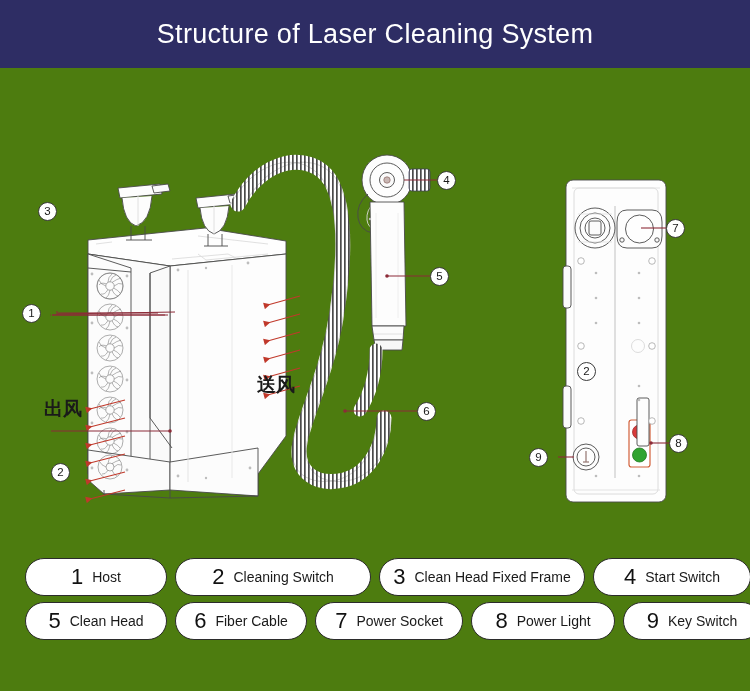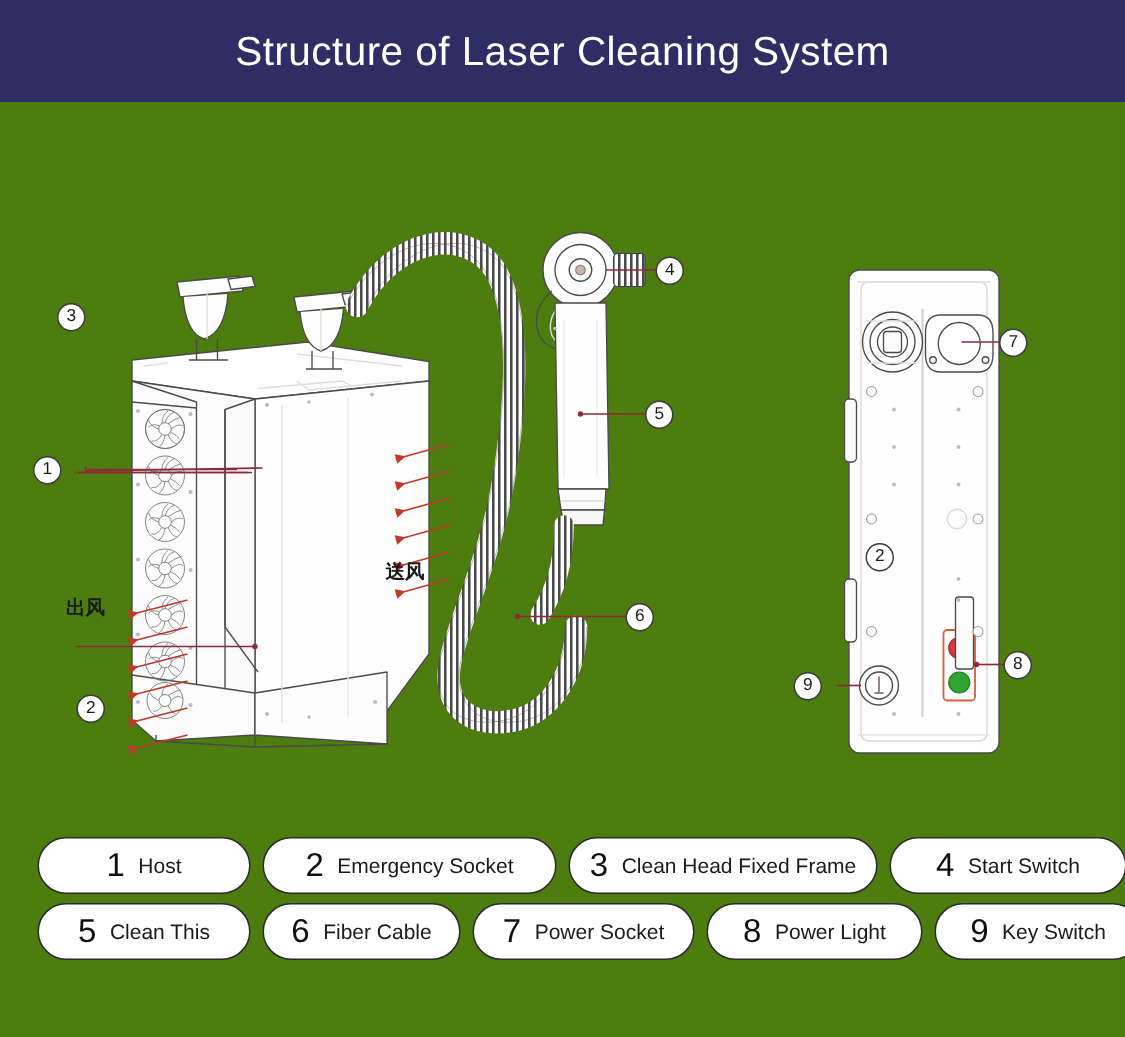--- a/index.html
+++ b/index.html
@@ -70,21 +70,21 @@
     background: #ffffff;
     font-size: 11.5px;
     line-height: 17px;
     text-align: center;
     color: #1a1a1a;
     box-sizing: border-box;
   }
 
   .cn-label {
     position: absolute;
-    font-size: 13px;
+    font-size: 19px;
     color: #1a1a1a;
     font-family: "DejaVu Sans", sans-serif;
     font-weight: 700;
     white-space: nowrap;
   }
 
   
   .legend {
     position: absolute;
     left: 0; top: 552px;
@@ -516,36 +516,36 @@
 
   <div class="legend">
 
     <div class="legend-row row1">
       <div class="legend-item" style="width:142px;">
         <span class="legend-num">1</span>
         <span class="legend-label">Host</span>
       </div>
       <div class="legend-item" style="width:196px;">
         <span class="legend-num">2</span>
-        <span class="legend-label">Emergency Socket</span>
+        <span class="legend-label">Cleaning Switch</span>
       </div>
       <div class="legend-item" style="width:206px;">
         <span class="legend-num">3</span>
         <span class="legend-label">Clean Head Fixed Frame</span>
       </div>
       <div class="legend-item" style="width:158px;">
         <span class="legend-num">4</span>
         <span class="legend-label">Start Switch</span>
       </div>
     </div>
 
     <div class="legend-row row2">
       <div class="legend-item" style="width:142px;">
         <span class="legend-num">5</span>
-        <span class="legend-label">Clean This</span>
+        <span class="legend-label">Clean Head</span>
       </div>
       <div class="legend-item" style="width:132px;">
         <span class="legend-num">6</span>
         <span class="legend-label">Fiber Cable</span>
       </div>
       <div class="legend-item" style="width:148px;">
         <span class="legend-num">7</span>
         <span class="legend-label">Power Socket</span>
       </div>
       <div class="legend-item" style="width:144px;">

